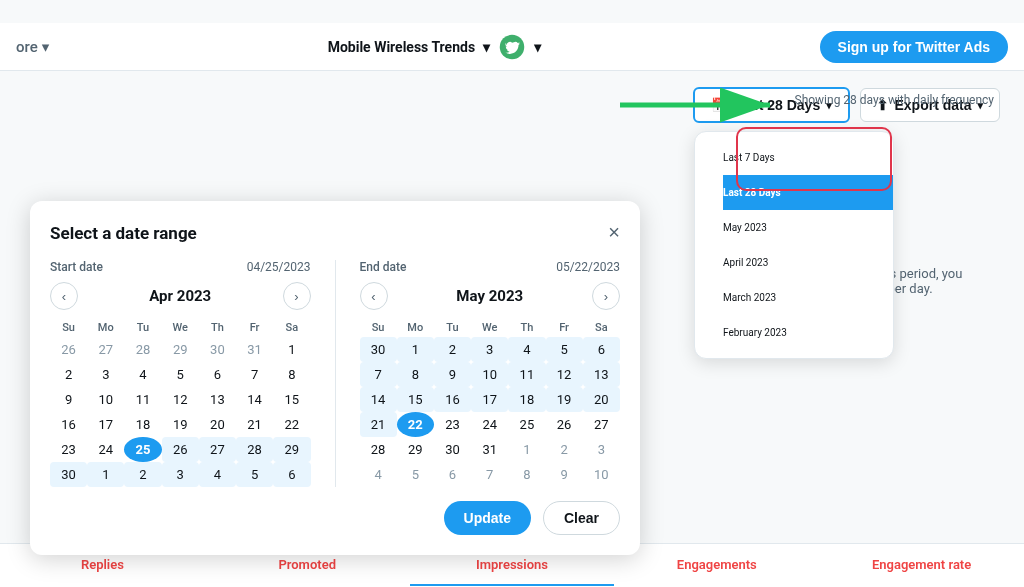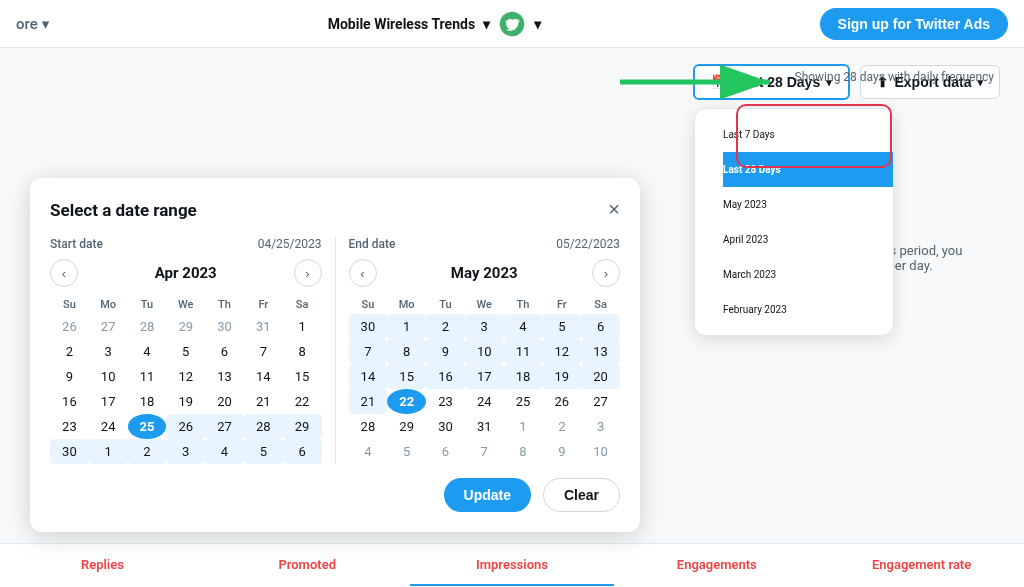--- a/index.html
+++ b/index.html
@@ -16,20 +16,21 @@
     .top-nav {
       background: white;
       border-bottom: 1px solid #e1e8ed;
       height: 48px;
       display: flex;
       align-items: center;
       justify-content: space-between;
       padding: 14px 16px;
       position: relative;
       z-index: 10;
+      margin-top: 23px;
     }
     .nav-left {
       display: flex;
       align-items: center;
       gap: 4px;
       font-size: 15px;
       color: #536471;
       font-weight: 500;
     }
     .nav-center {
@@ -135,21 +136,21 @@
       background: none;
       border: none;
       font-size: 20px;
       cursor: pointer;
       color: #536471;
     }
 
     
     .calendars-row {
       display: flex;
-      gap: 9px;
+      gap: 20px;
     }
     .calendar-section {
       flex: 1;
     }
     .cal-header-row {
       display: flex;
       justify-content: space-between;
       align-items: center;
       margin-bottom: 8px;
     }

